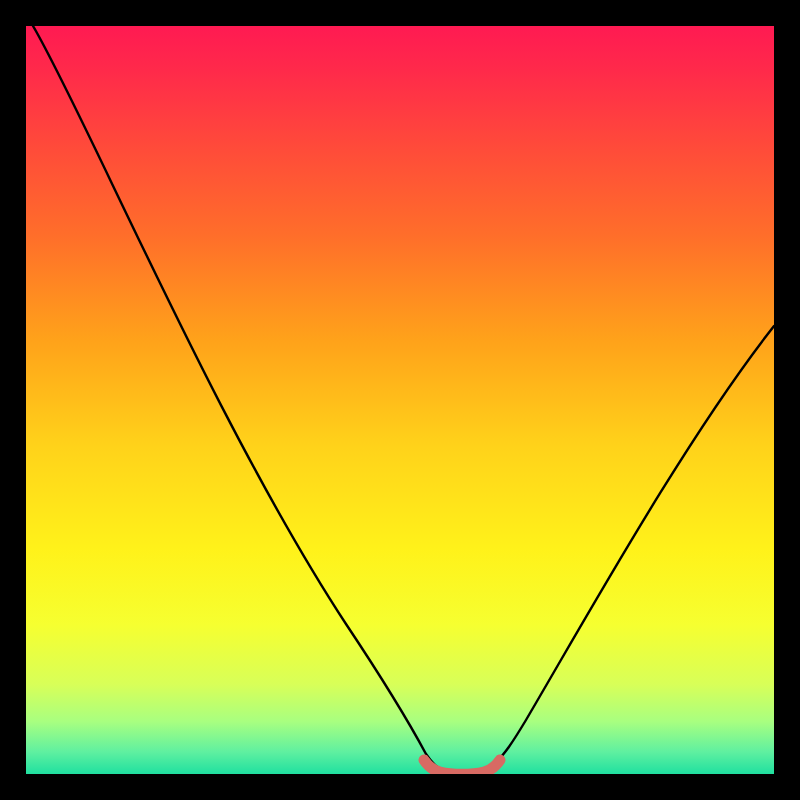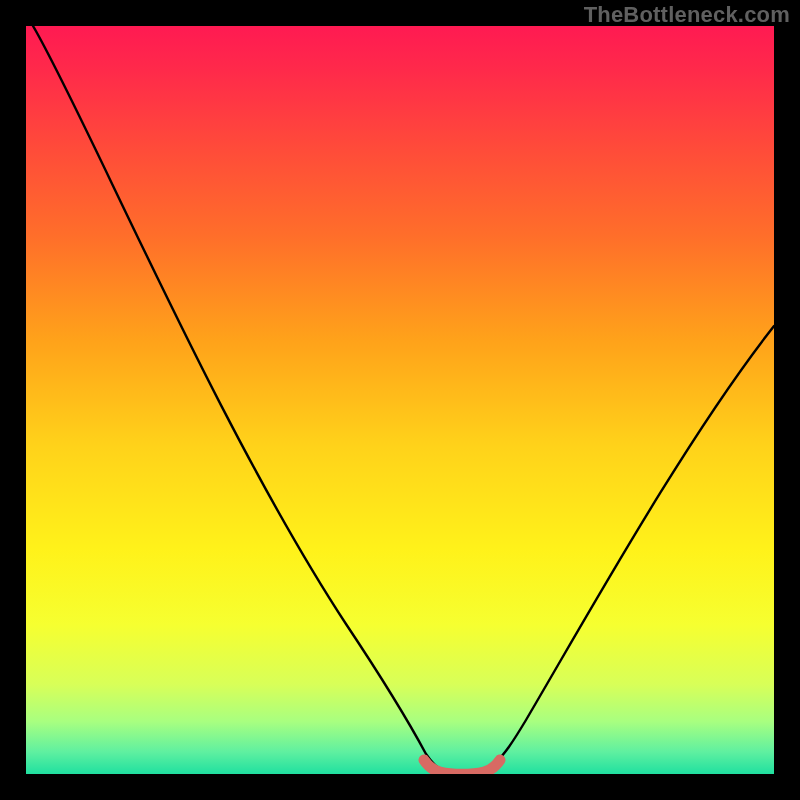--- a/index.html
+++ b/index.html
@@ -39,21 +39,20 @@
     display: block;
     width: 748px;
     height: 748px;
   }
 </style>
 </head>
 <body>
 
 <div class="outer">
 
-  <div class="watermark">TheBottleneck.com</div>
 
   <div class="plot-frame">
     <svg class="plot" viewBox="0 0 748 748" preserveAspectRatio="none">
       <defs>
         <linearGradient id="bg-grad" x1="0" y1="0" x2="0" y2="1">
         <stop offset="0.00%" stop-color="#ff1a52"></stop>
             <stop offset="6.00%" stop-color="#ff2a4a"></stop>
             <stop offset="16.00%" stop-color="#ff4a3a"></stop>
             <stop offset="28.00%" stop-color="#ff6e2a"></stop>
             <stop offset="42.00%" stop-color="#ffa21a"></stop>

